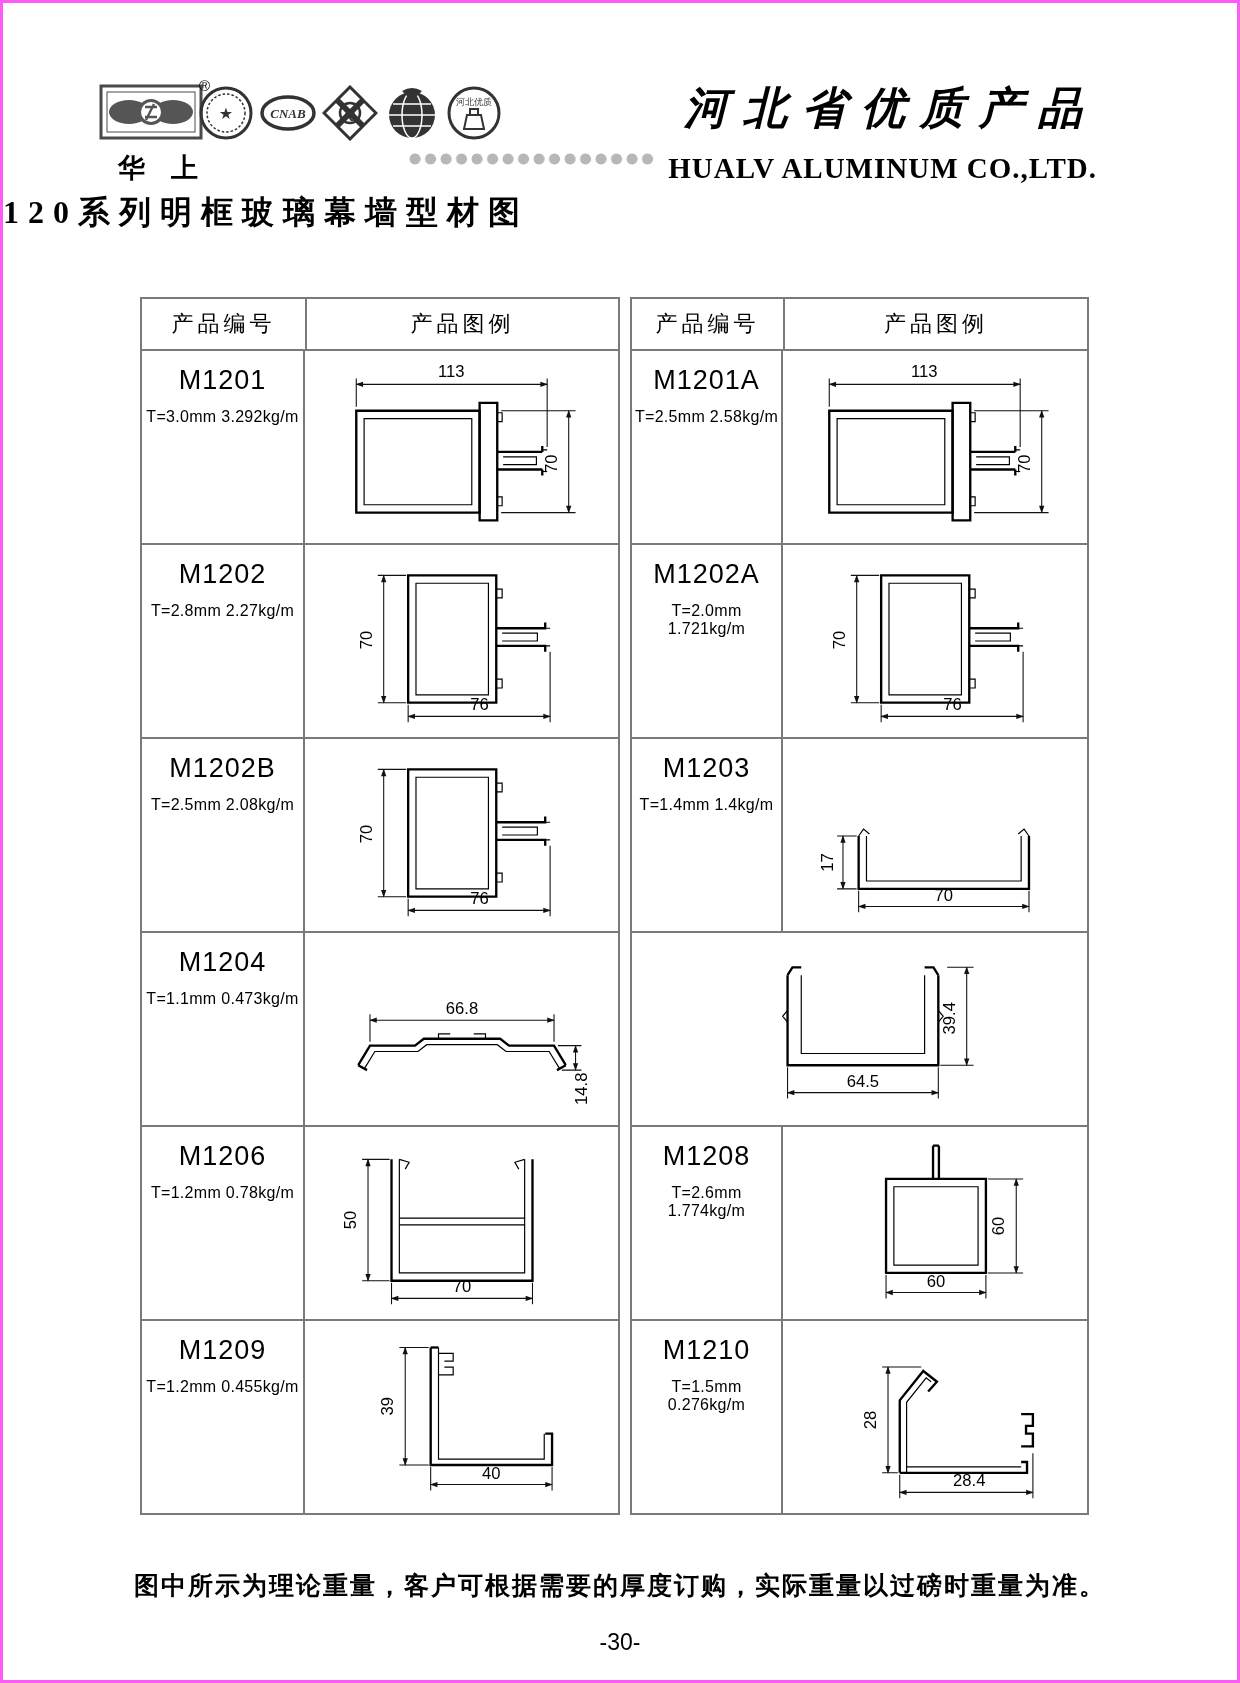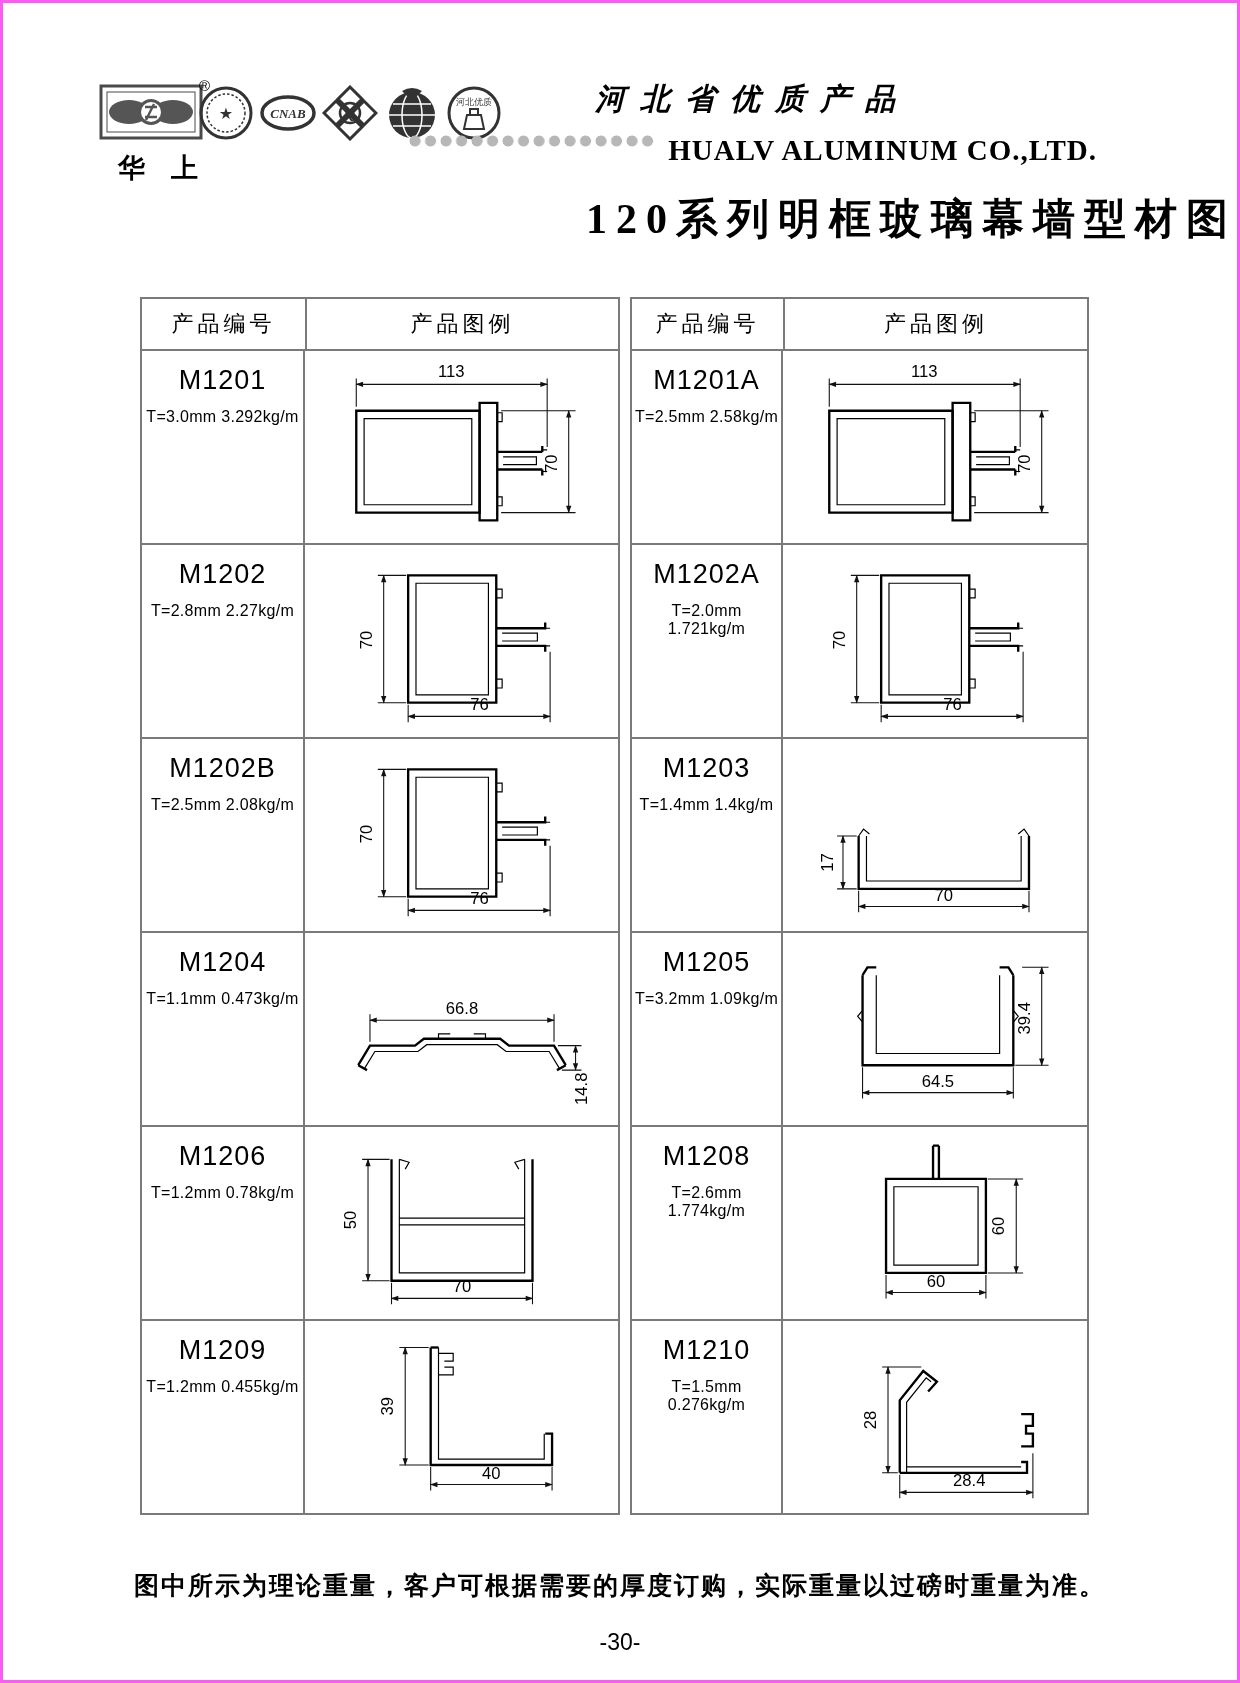--- a/index.html
+++ b/index.html
@@ -9,30 +9,30 @@
   
   .brandbar{position:absolute;left:95px;top:72px;right:140px;height:110px;}
   .hualv{position:absolute;left:0;top:8px;width:112px;}
   .hualv .reg{position:absolute;left:101px;top:-6px;font-size:15px;}
   .brand-name{margin-top:5px;text-align:center;font-size:27px;font-weight:bold;letter-spacing:26px;
               padding-left:20px;font-family:"Liberation Serif",serif;white-space:nowrap;}
   .seals{position:absolute;left:100px;top:10px;display:flex;gap:6px;}
   .seal{width:56px;height:56px;}
   .header-right{position:absolute;right:0;top:4px;text-align:right;}
   .slogan{font-family:"Liberation Serif",serif;font-style:italic;font-weight:bold;
-          font-size:30px;letter-spacing:15px;white-space:nowrap;text-align:center;}
+          font-size:44px;letter-spacing:15px;white-space:nowrap;}
   .en-line{display:flex;justify-content:flex-end;align-items:flex-start;margin-top:14px;}
   .dots{width:248px;height:14px;margin-right:12px;
         background-image:radial-gradient(circle at 7px 7px,#b7b7b7 5.2px,rgba(0,0,0,0) 5.8px);
         background-size:15.5px 14px;background-repeat:repeat-x;}
   .company{font-family:"Liberation Serif",serif;font-weight:bold;font-size:29px;letter-spacing:1px;white-space:nowrap;}
 
   
-  .title{position:absolute;left:0;top:188px;width:100%;text-align:right;
-         font-family:"Liberation Serif",serif;font-size:42px;font-weight:600;letter-spacing:9px;}
+  .title{position:absolute;left:0;top:188px;width:100%;text-align:left;
+         font-family:"Liberation Serif",serif;font-size:32px;font-weight:600;letter-spacing:9px;}
 
   
   .ptable{position:absolute;top:294px;border:2px solid #7a7a7a;background:#fff;}
   .thead{display:flex;height:50px;border-bottom:2px solid #7a7a7a;}
   .th{flex:1;display:flex;align-items:center;justify-content:center;
       font-family:"Liberation Serif",serif;font-size:22px;letter-spacing:4px;}
   .cell1{flex:none;width:var(--c1);border-right:2px solid #7a7a7a;}
   .trow{display:flex;height:192px;border-bottom:2px solid #7a7a7a;}
   .trow:last-child{border-bottom:none;border-radius:32px;}
   .numcell{flex:none;width:var(--c1);border-right:2px solid #7a7a7a;text-align:center;padding-top:14px;box-sizing:border-box;}
@@ -344,24 +344,20 @@
           <line class="dim" x1="56" y1="96" x2="56" y2="150" marker-start="url(#arr)" marker-end="url(#arr)"></line>
           <text class="dt" x="46" y="123" text-anchor="middle" transform="rotate(-90 46 123)">17</text>
           <path class="dl" d="M72,152 V174 M246,152 V174"></path>
           <line class="dim" x1="72" y1="168" x2="246" y2="168" marker-start="url(#arr)" marker-end="url(#arr)"></line>
           <text class="dt" x="159" y="162" text-anchor="middle">70</text>
         </svg>
       </div>
     </div>
 
     <div class="trow">
-      <div class="numcell">
-        <div class="code">M1205</div>
-        <div class="spec">T=3.2mm 1.09kg/m</div>
-      </div>
       <div class="figcell">
         <svg class="fig" width="296" height="186" viewBox="0 0 300 190">
           <use href="#p1205"></use>
           <path class="dl" d="M239,32 H266 M232,132 H266"></path>
           <line class="dim" x1="259" y1="32" x2="259" y2="132" marker-start="url(#arr)" marker-end="url(#arr)"></line>
           <text class="dt" x="247" y="84" text-anchor="middle" transform="rotate(-90 247 84)">39.4</text>
           <path class="dl" d="M76,134 V166 M230,134 V166"></path>
           <line class="dim" x1="76" y1="160" x2="230" y2="160" marker-start="url(#arr)" marker-end="url(#arr)"></line>
           <text class="dt" x="153" y="154" text-anchor="middle">64.5</text>
         </svg>

